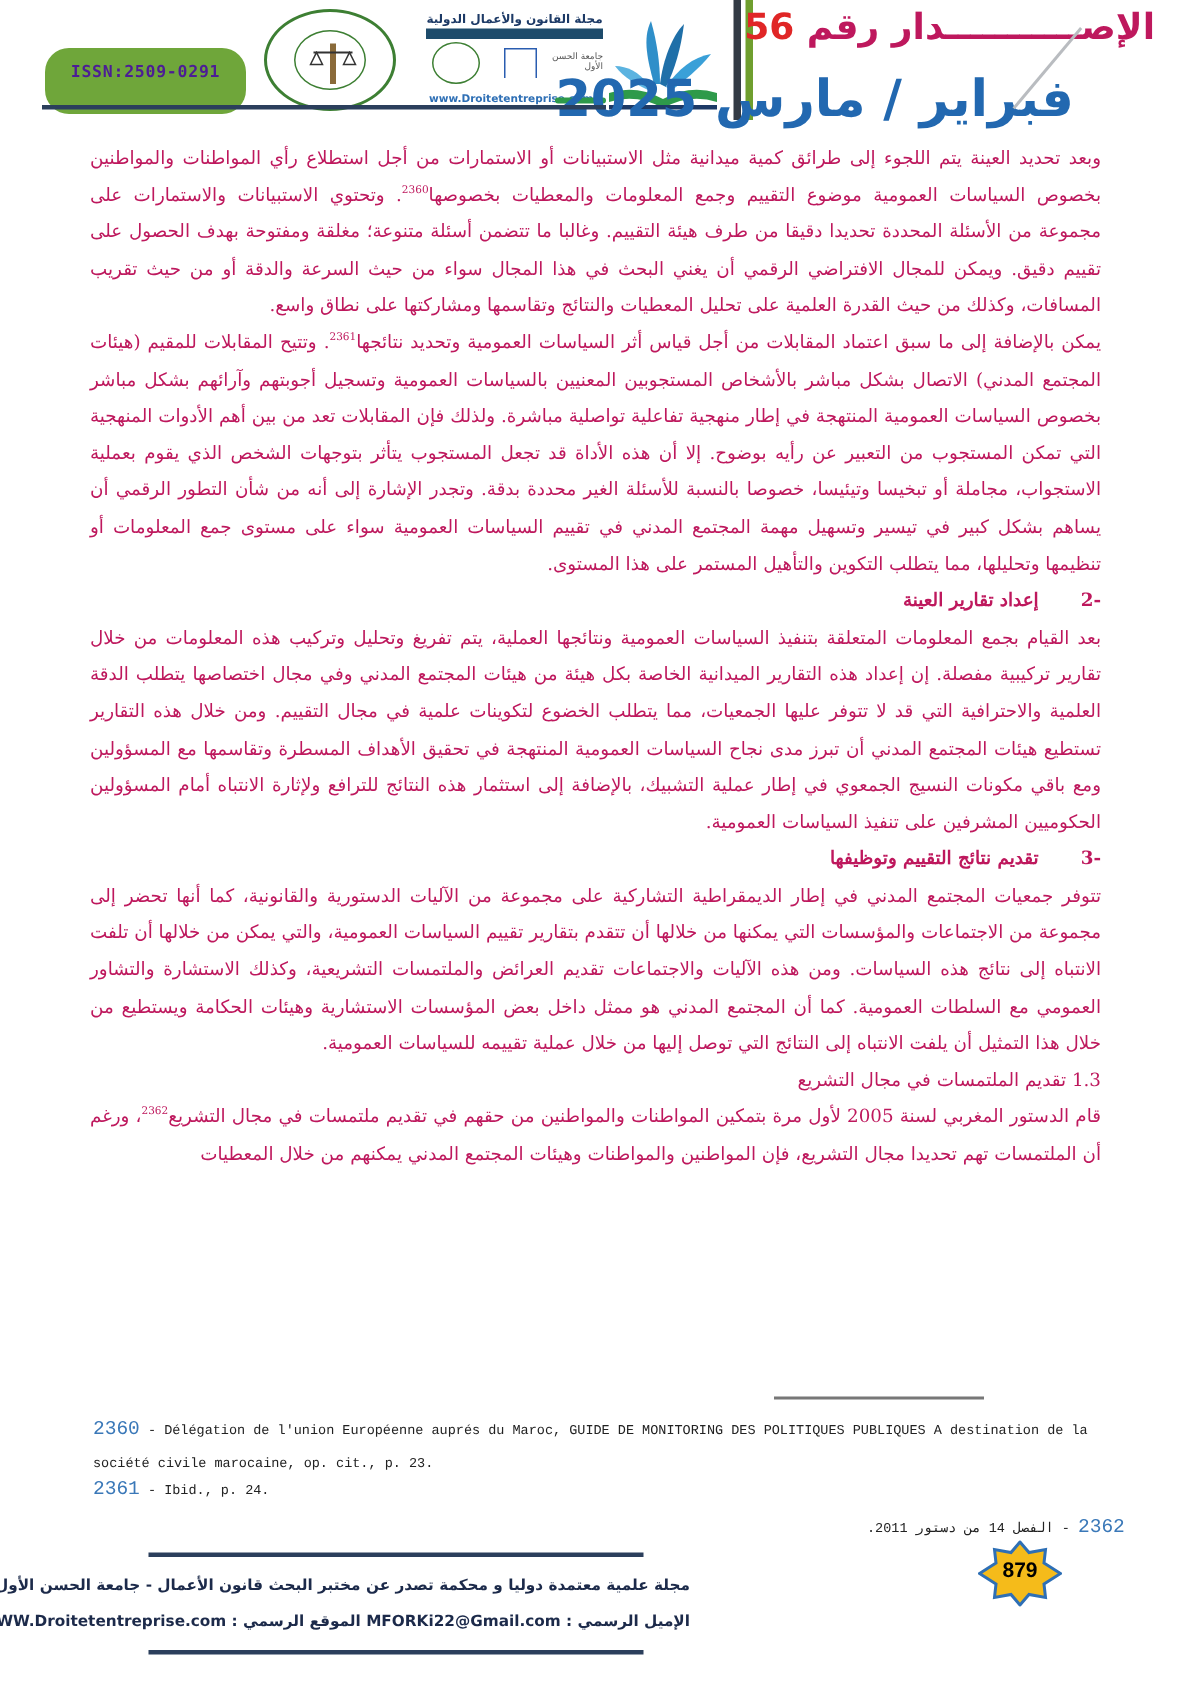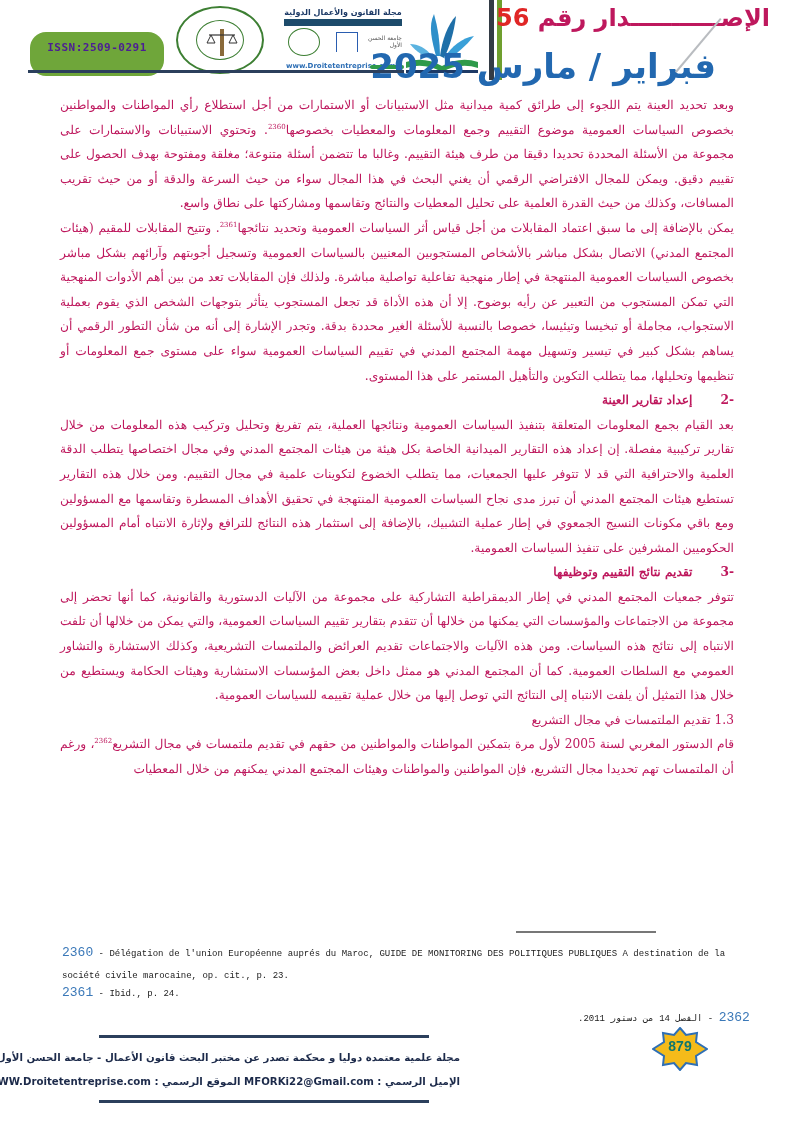--- a/index.html
+++ b/index.html
@@ -45,21 +45,21 @@
   .fn1 { top:942px; width:670px; line-height:22px; }
   .fn2 { top:985px; }
   .fn3 { top:1010px; right:auto; left:560px; direction:rtl;margin-left:18px; }
 
   
   .foot-rule-top { position:absolute; left:99px; top:1035px; width:330px; height:3px; background:#2b3f5c; }
   .foot-rule-bot { position:absolute; left:99px; top:1100px; width:330px; height:3px; background:#2b3f5c; }
   .foot-line1 { position:absolute; left:100px; top:1052px; width:360px; direction:rtl; text-align:right; font-size:10.2px; font-weight:bold; color:#1c2a4a; white-space:nowrap; }
   .foot-line2 { position:absolute; left:100px; top:1076px; width:360px; direction:rtl; text-align:right; font-size:10.2px; font-weight:bold; color:#1c2a4a; white-space:nowrap; }
   .page-star { position:absolute; left:652px; top:1027px; width:56px; height:44px; }
-  .page-num { position:absolute; left:652px; top:1038px; width:56px; text-align:center; font-family:"Liberation Sans", sans-serif; font-weight:bold; font-size:14px; color:#0f766e; }
+  .page-num { position:absolute; left:652px; top:1038px; width:56px; text-align:center; font-family:"Liberation Sans", sans-serif; font-weight:bold; font-size:14px; color:#000000; }
 </style>
 </head>
 <body>
 
 <div class="header">
   <div class="issn-pill">ISSN:2509-0291</div>
 
   <div class="lab-seal">
     <div class="inner"></div>
     <svg width="34" height="32" viewBox="0 0 34 32">

